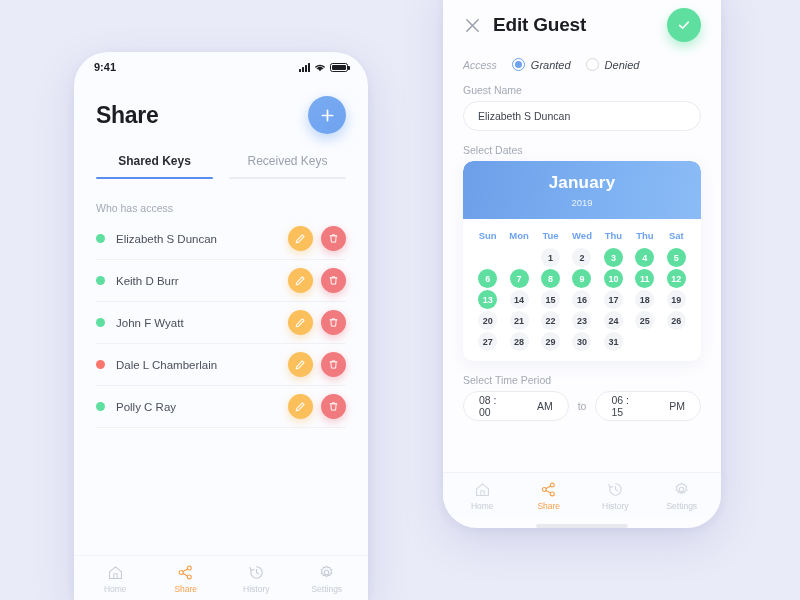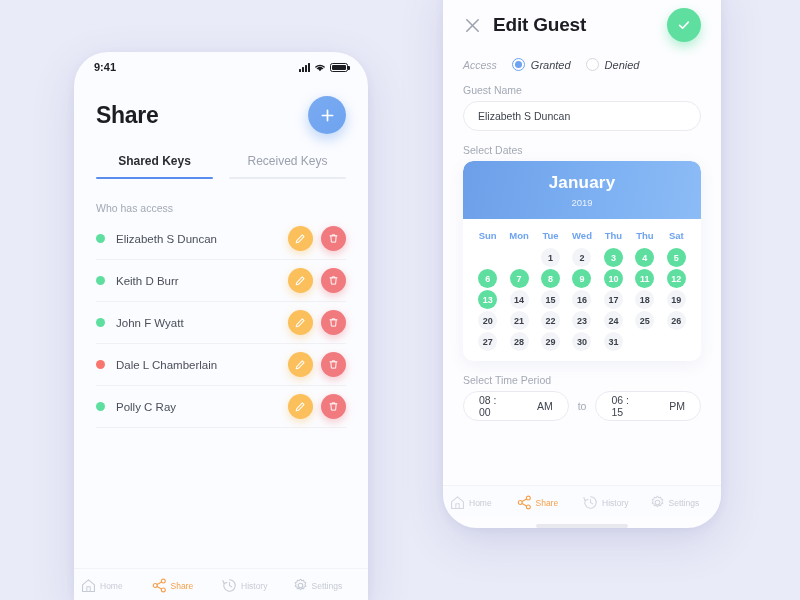--- a/index.html
+++ b/index.html
@@ -79,21 +79,21 @@
   .act.edit { background: #fbbf5c; box-shadow: 0 3px 8px rgba(251,191,92,.4); }
   .act.del  { background: #f17a7e; box-shadow: 0 3px 8px rgba(241,122,126,.4); }
 
   
   .nav {
     display: flex; align-items: center; justify-content: space-around;
     border-top: 1px solid #f2f3f7;
     padding: 8px 6px 6px;
     background: #fbfcff;
   }
-  .nav-item { display: flex; flex-direction: row; align-items: center; gap: 3px; cursor: pointer; flex: 1; }
+  .nav-item { display: flex; flex-direction: column; align-items: center; gap: 3px; cursor: pointer; flex: 1; }
   .nav-label { font-size: 8.5px; color: #c7cbd4; }
   .nav-item.active .nav-label { color: #f5a04a; }
   .nav svg { display: block; }
   .home-ind { width: 92px; height: 4px; border-radius: 3px; background: #e7e9ef; margin: 7px auto 0; }
 
   .nav-left-wrap { position: absolute; left: 0; right: 0; bottom: 0; }
 
   
   .phone-right {
     position: absolute; left: 443px; top: -16px;

